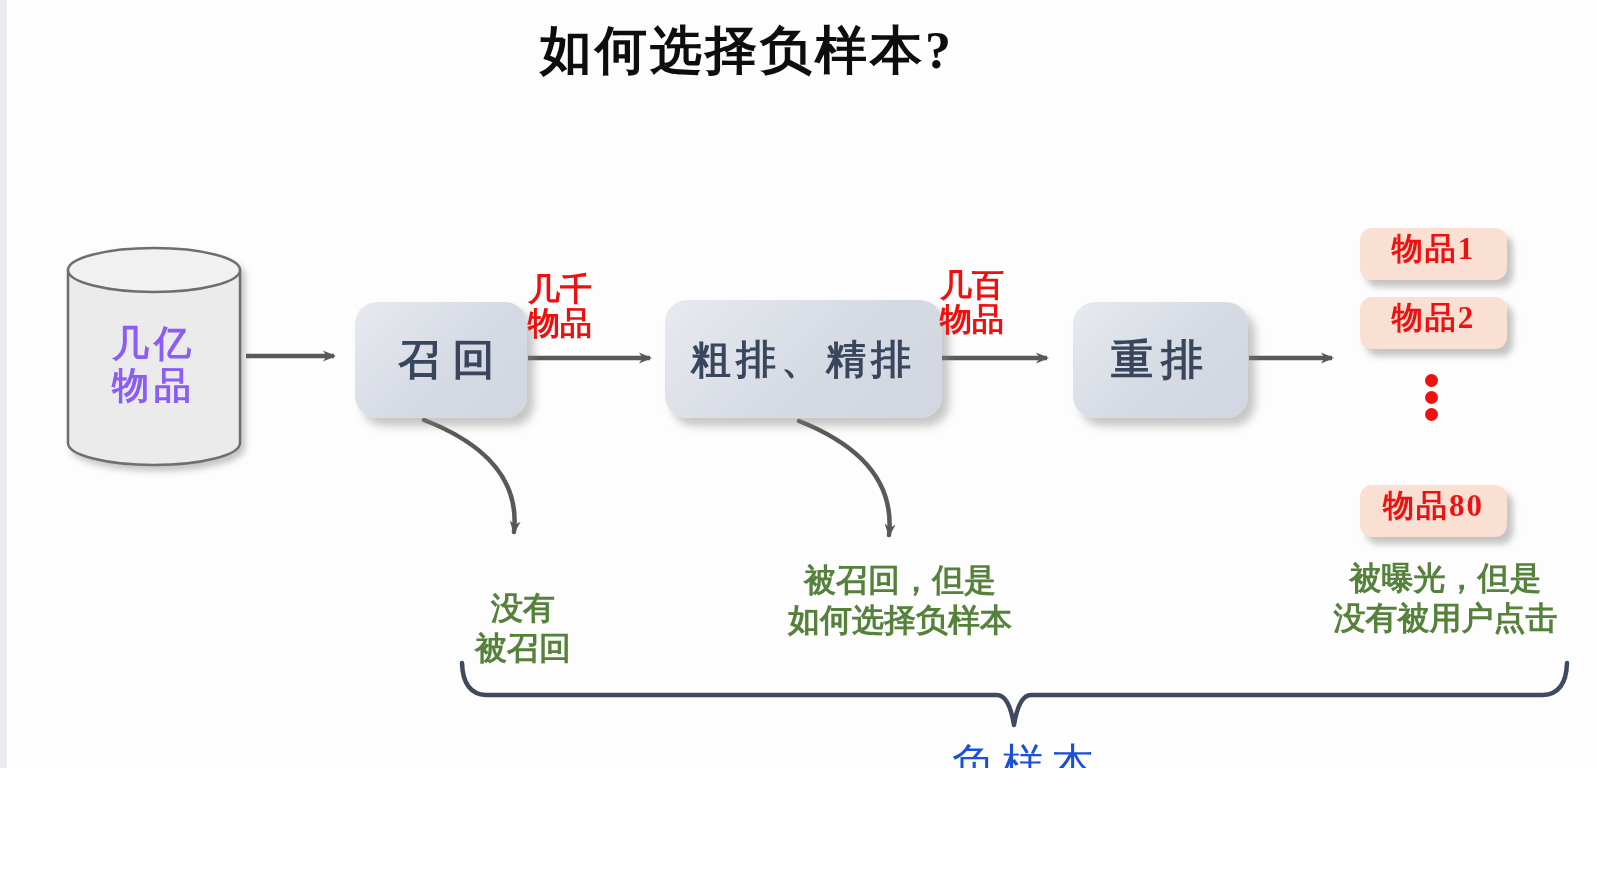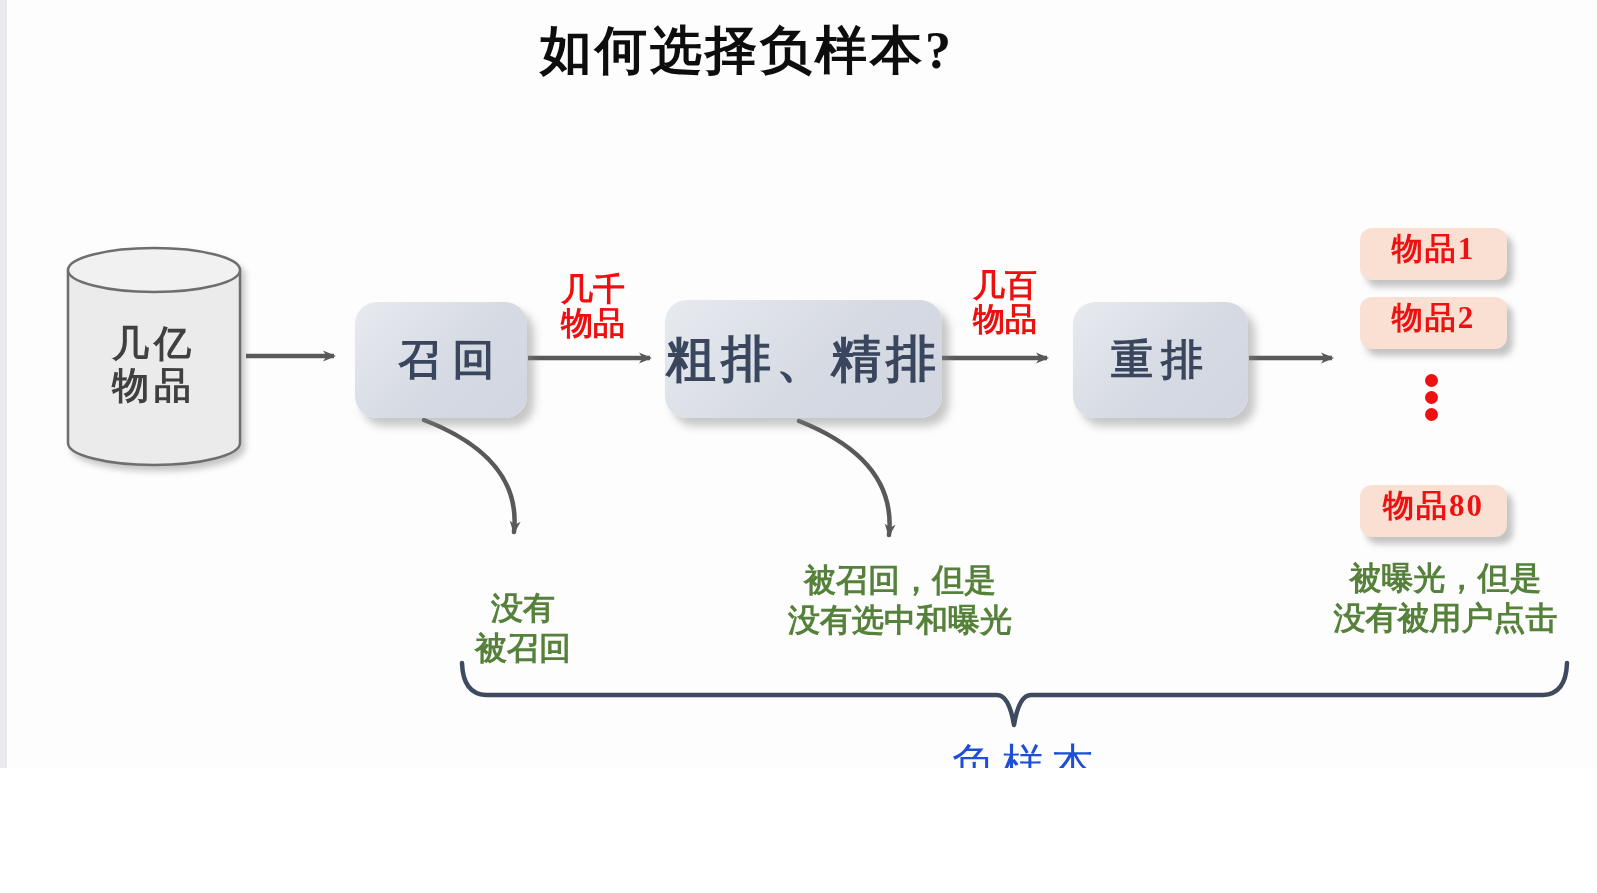--- a/index.html
+++ b/index.html
@@ -19,38 +19,38 @@
     position: absolute; left: 0; top: 16px; width: 1494px;
     text-align: center;
     font-size: 52px; font-weight: 900; color: #0d0d0d;
     letter-spacing: 3px;
   }
   svg.layer { position: absolute; left: 0; top: 0; }
   .preline { white-space: pre-line; }
 
   .cyl-label {
     position: absolute; left: 69px; top: 323px; width: 170px;
-    text-align: center; color: #404040;
+    text-align: center; color: #8b5cf6;
     font-size: 37px; font-weight: 700; line-height: 42px;
     letter-spacing: 5px;
   }
   .stage-box {
     position: absolute;
     background: linear-gradient(135deg, #e7eaef 0%, #d6dae3 55%, #d2d6e0 100%);
     border-radius: 22px;
     box-shadow: 7px 8px 8px rgba(130,130,130,0.45);
     display: flex; align-items: center; justify-content: center;
     color: #39465e; font-weight: 700;
   }
   .box-recall  { left: 355px; top: 302px; width: 172px; height: 116px; font-size: 42px; letter-spacing: 12px; padding-left: 23px; box-sizing: border-box; }
-  .box-ranking { left: 665px; top: 300px; width: 277px; height: 118px; font-size: 50px; letter-spacing: 5px; }
+  .box-ranking { left: 665px; top: 300px; width: 277px; height: 118px; font-size: 40px; letter-spacing: 5px; }
   .box-rerank  { left: 1073px; top: 302px; width: 175px; height: 116px; font-size: 42px; letter-spacing: 8px; padding-left: 1px; box-sizing: border-box; }
 
   .flow-label {
-    position: absolute; width: 130px; text-align: center;
+    position: absolute; width: 130px; 
     color: #ee0f0f; font-size: 32px; font-weight: 700; line-height: 34px;
   }
   .flow-label-1 { left: 528px; top: 272px; }
   .flow-label-2 { left: 940px; top: 268px; }
 
   .item-card {
     position: absolute; left: 1360px; width: 147px; height: 52px;
     background: #fae0d3;
     border-radius: 12px;
     box-shadow: 6px 7px 6px rgba(140,140,140,0.5);
@@ -142,19 +142,19 @@
     <div class="dot"></div>
     <div class="dot"></div>
   </div>
   <div class="item-card item-80">
     <span>物品80</span>
   </div>
 
   <div class="annotation ann-1 preline">没有
 被召回</div>
   <div class="annotation ann-2 preline">被召回，但是
-没有选中和曝光</div>
+如何选择负样本</div>
   <div class="annotation ann-3 preline">被曝光，但是
 没有被用户点击</div>
 
   <div class="brace-label">负样本</div>
 
 </div>
 
 </body></html>

